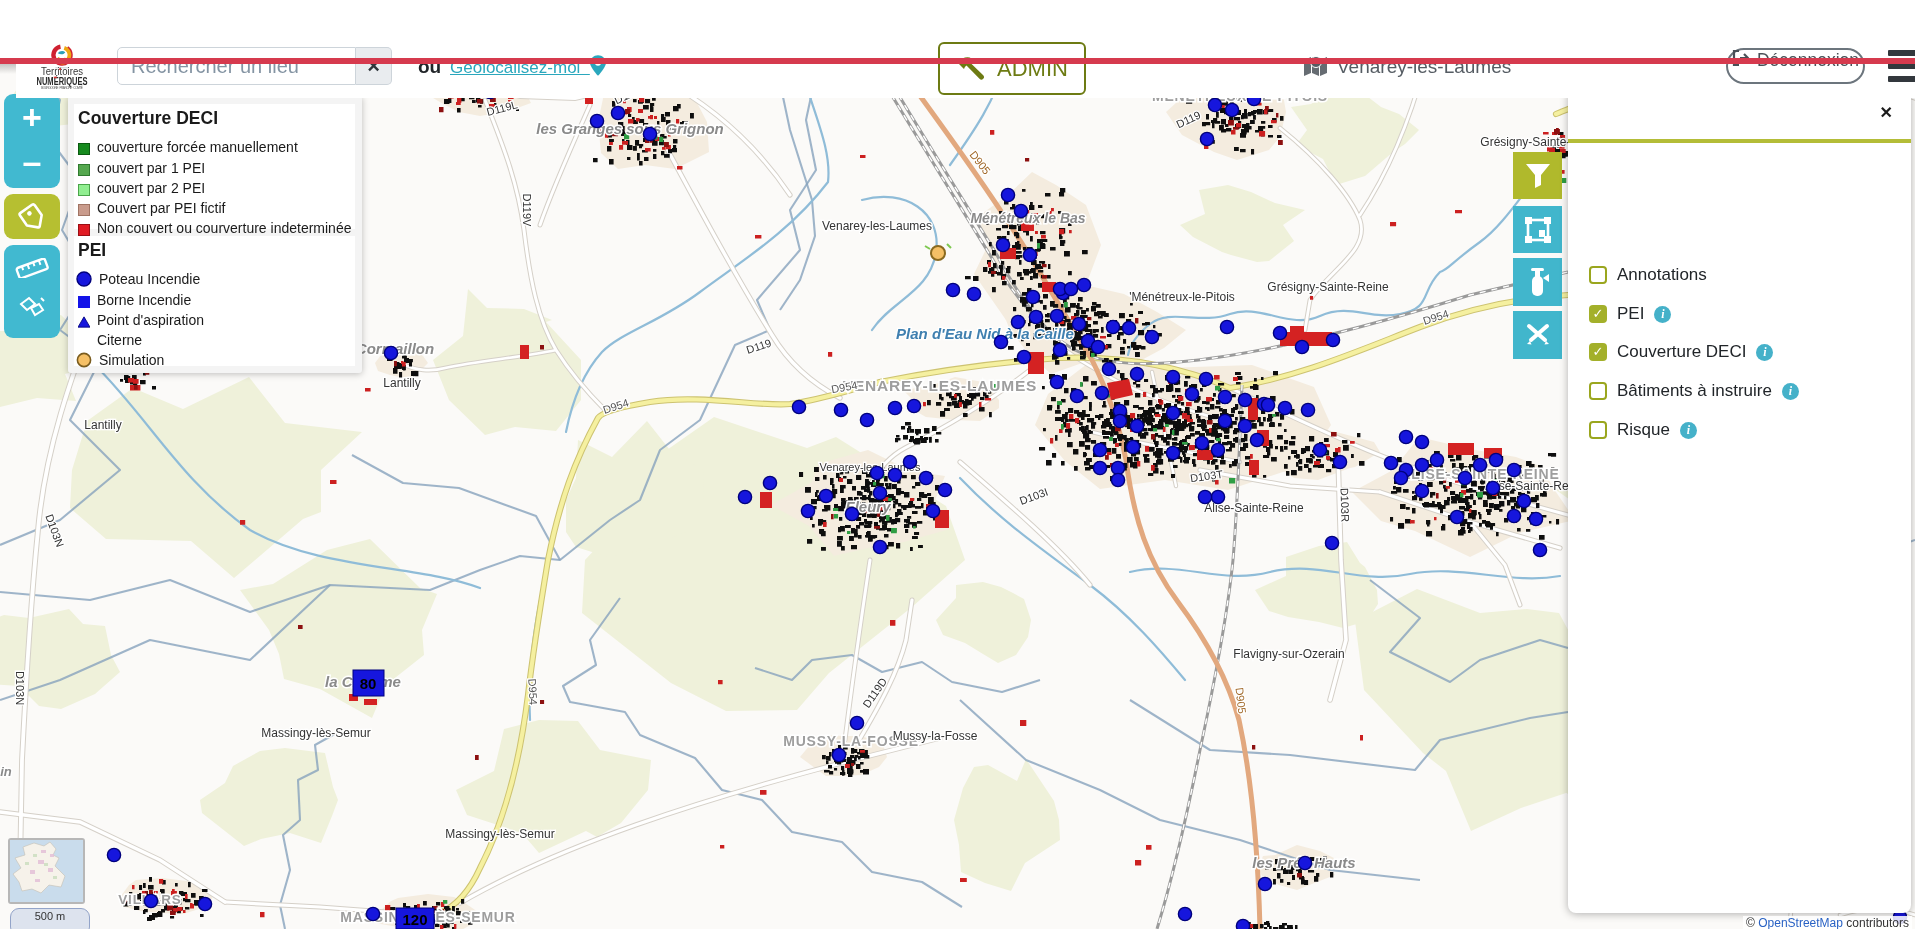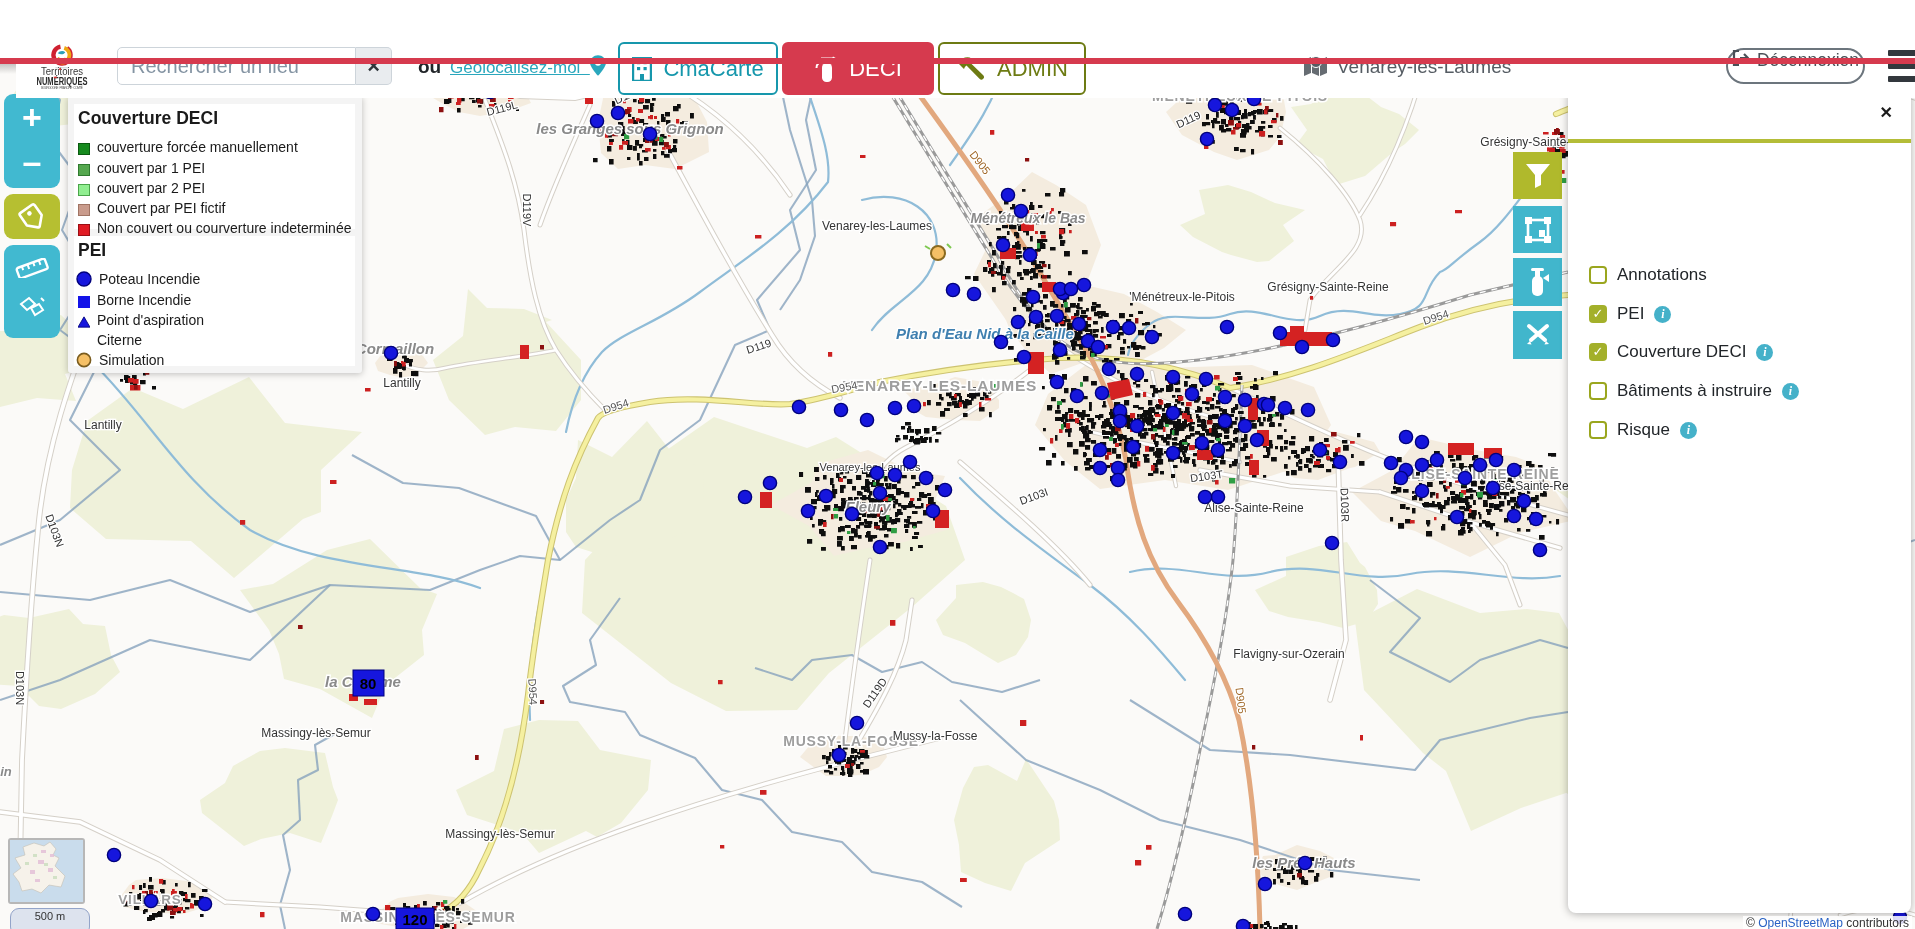--- a/index.html
+++ b/index.html
@@ -396,40 +396,20 @@
   </svg>
   <div id="searchwrap" class="abs">
       <div id="search">Rechercher un lieu</div>
       <div id="clearbtn">✕</div>
     </div>
   <div id="ou" class="abs">ou</div>
   <div id="geoloc" class="abs">Géolocalisez-moi&nbsp;&nbsp;<svg width="16" height="21" viewBox="0 0 17 22" style="vertical-align:-3px">
         <path d="M8.5,0 C13,0 17,3.6 17,8.2 C17,12 12,18.5 8.5,22 C5,18.5 0,12 0,8.2 C0,3.6 4,0 8.5,0 Z" fill="#2aa7bd"></path>
         <circle cx="8.5" cy="8" r="3.2" fill="#fff"></circle>
       </svg></div>
-  <div id="cmacarte" class="abs topbtn"><svg width="20" height="24" viewBox="0 0 20 24">
-        <rect x="1" y="0" width="18" height="24" rx="1.5" fill="none" stroke="#1697ac" stroke-width="2.4"></rect>
-        <g fill="#1697ac">
-          <rect x="5" y="4" width="3.2" height="3.2"></rect>
-          <rect x="11.5" y="4" width="3.2" height="3.2"></rect>
-          <rect x="5" y="10" width="3.2" height="3.2"></rect>
-          <rect x="11.5" y="10" width="3.2" height="3.2"></rect>
-          <rect x="8" y="17" width="4" height="7"></rect>
-        </g>
-      </svg>CmaCarte</div>
-  <div id="deci" class="abs topbtn"><svg width="24" height="27" viewBox="0 0 24 27">
-        <g fill="#fff">
-          <rect x="8" y="8" width="10" height="19" rx="4.5"></rect>
-          <rect x="11" y="4.5" width="4" height="4"></rect>
-          <path d="M7,2.5 h12 v2.5 h-12 z"></path>
-          <path d="M18,3.8 l4,2.2 1.5,-2 -4.5,-2.6 z"></path>
-          <path d="M4,7 q-2.5,2.5 -2.5,6 l2,0 q0,-2.8 2,-4.6 z"></path>
-          <circle cx="4.6" cy="6.2" r="1.8"></circle>
-        </g>
-      </svg>DECI</div>
   <div id="admin" class="abs topbtn"><svg width="30" height="26" viewBox="0 0 30 26">
         <g fill="#6d7b13">
           <path d="M3,8 Q3,3 9,1.5 Q13,0.5 15.5,2.5 L17.5,4.5 Q15,4.5 13.5,6 L27,19 Q29,21 27.2,22.8 Q25.4,24.6 23.5,22.7 L10.5,9.5 Q8.5,10.5 8,13 L3,8 Z"></path>
         </g>
       </svg>ADMIN</div>
   <div id="commune" class="abs"><svg width="24" height="22" viewBox="0 0 24 22">
         <g fill="#555c63">
           <path d="M0,4 L7,1 L7,17 L0,20 Z M8,1 L15,4 L15,20 L8,17 Z M16,4 L23,1 L23,17 L16,20 Z" opacity=".9"></path>
           <circle cx="12" cy="6" r="5.5" fill="#555c63" stroke="#fff" stroke-width="1"></circle>
         </g>

